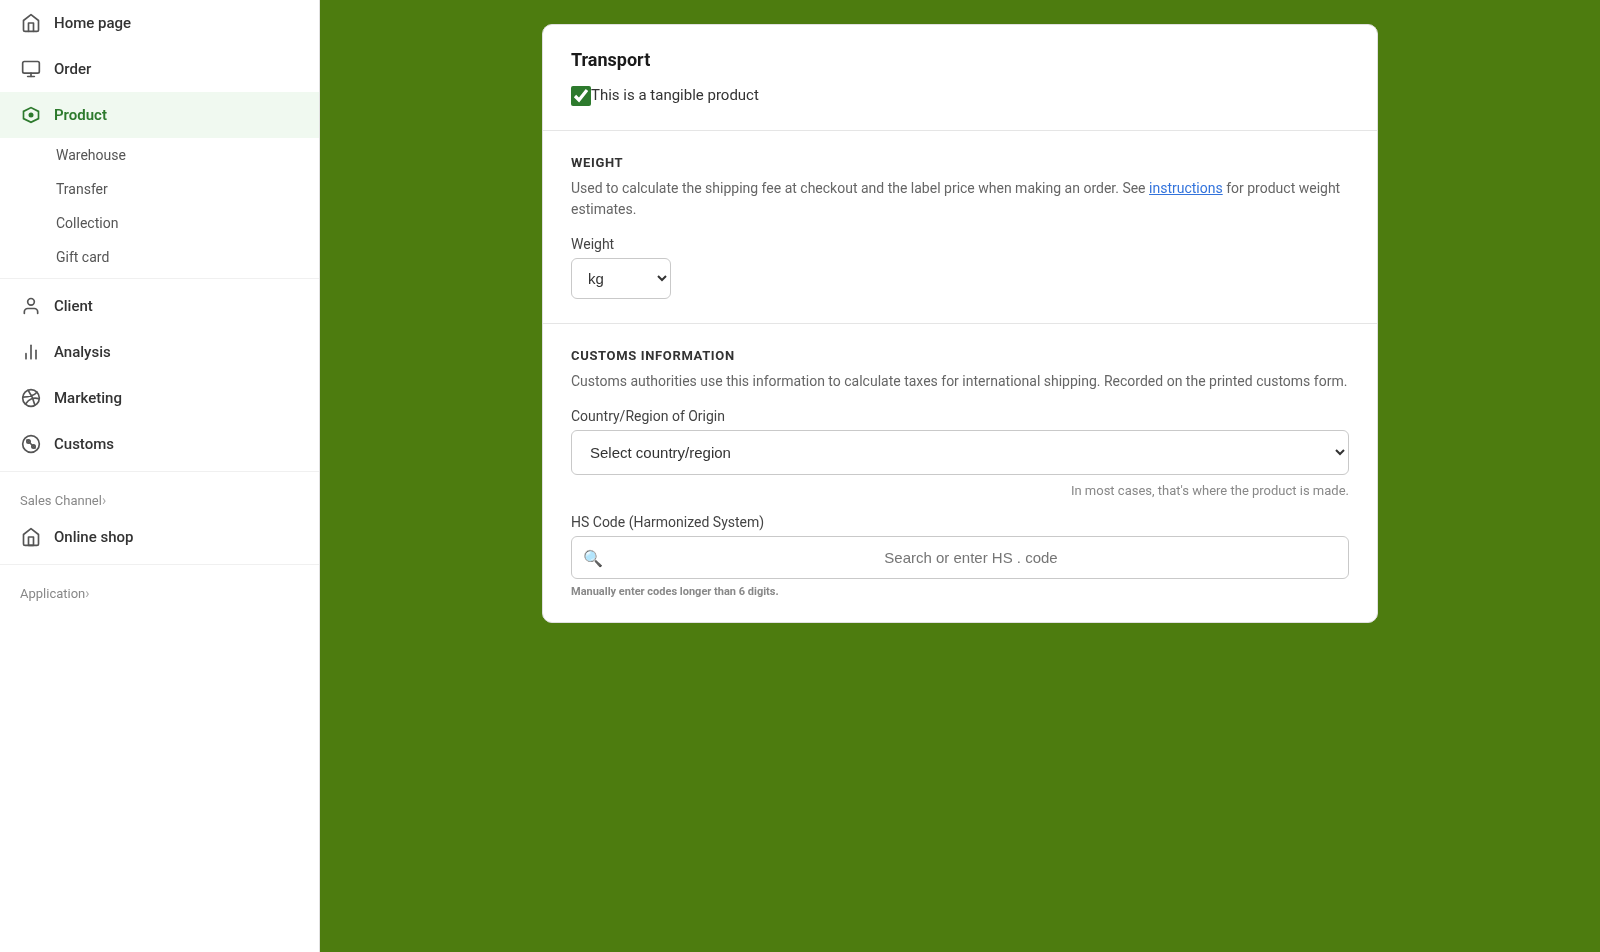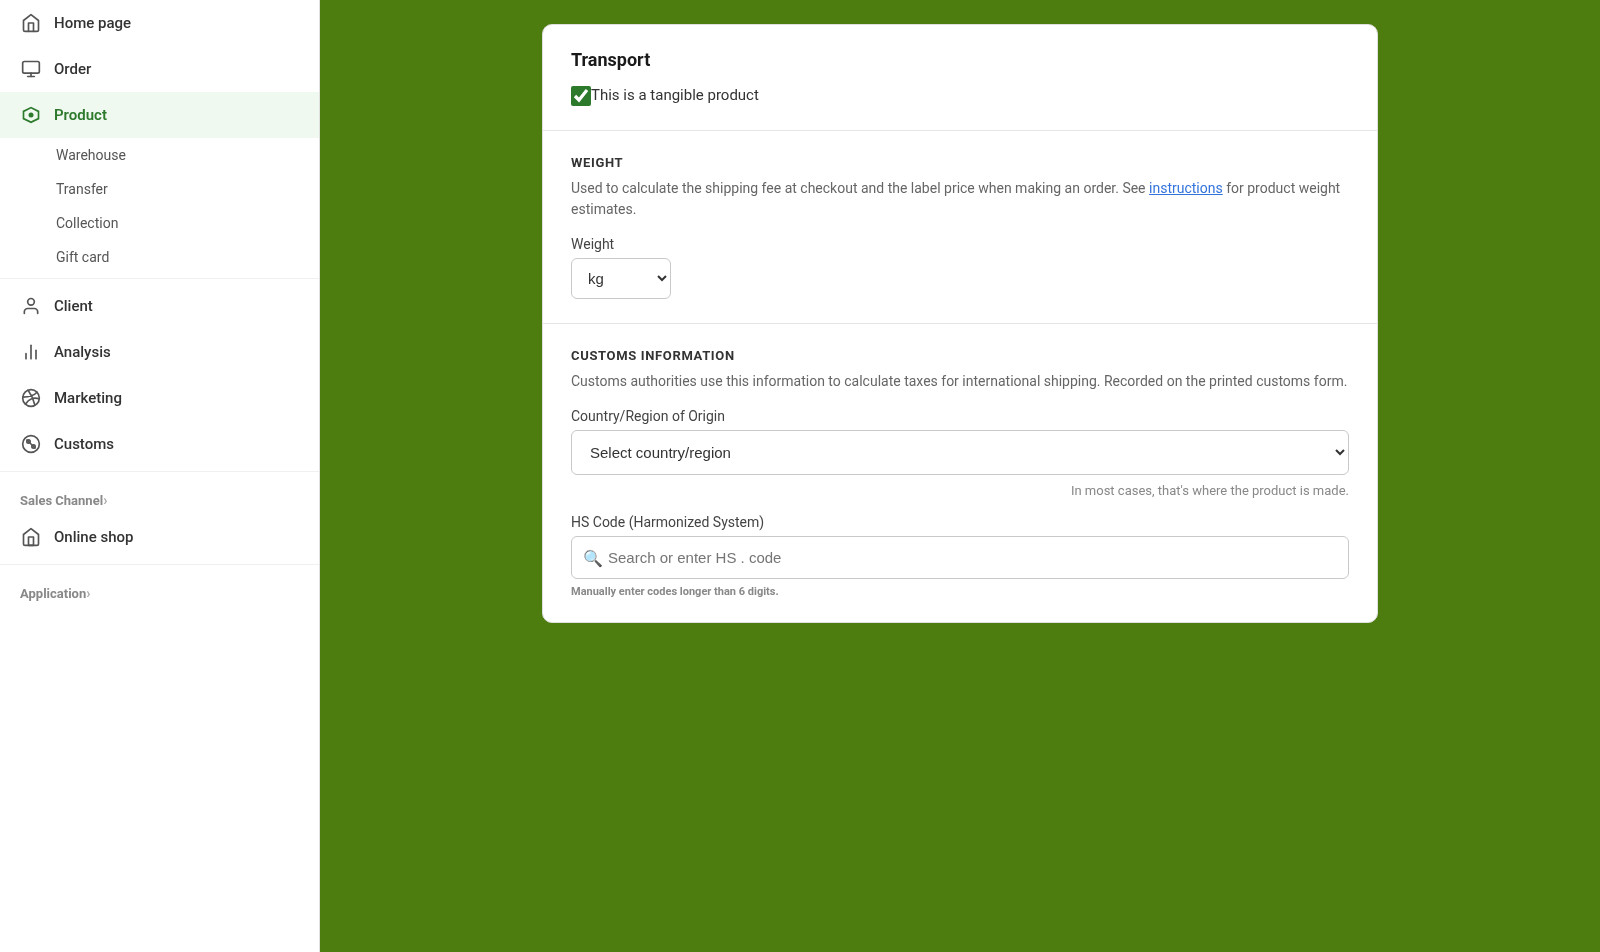--- a/index.html
+++ b/index.html
@@ -49,21 +49,21 @@
       font-size: 14px;
       color: #555;
       cursor: pointer;
       font-weight: 400;
     }
 
     .sidebar-section-label {
       padding: 16px 20px 6px;
       font-size: 13px;
       color: #888;
-      font-weight: 700;
+      font-weight: 400;
       display: flex;
       align-items: center;
     }
     .sidebar-section-label .chevron {
       font-size: 14px;
       color: #aaa;
     }
     .sidebar-divider {
       height: 1px;
       background: #f0f0f0;
@@ -215,20 +215,21 @@
       font-size: 16px;
     }
     .hs-search-input {
       width: 100%;
       padding: 12px 14px 12px 36px;
       font-size: 15px;
       border: 1px solid #c9c9c9;
       border-radius: 6px;
       outline: none;
       color: #333;
+      text-align: center;
     }
     .hs-hint {
       font-size: 11px;
       color: #888;
       margin-top: 4px;
       font-weight: bold;
     }
 
     
     .icon-home { color: #555; }

